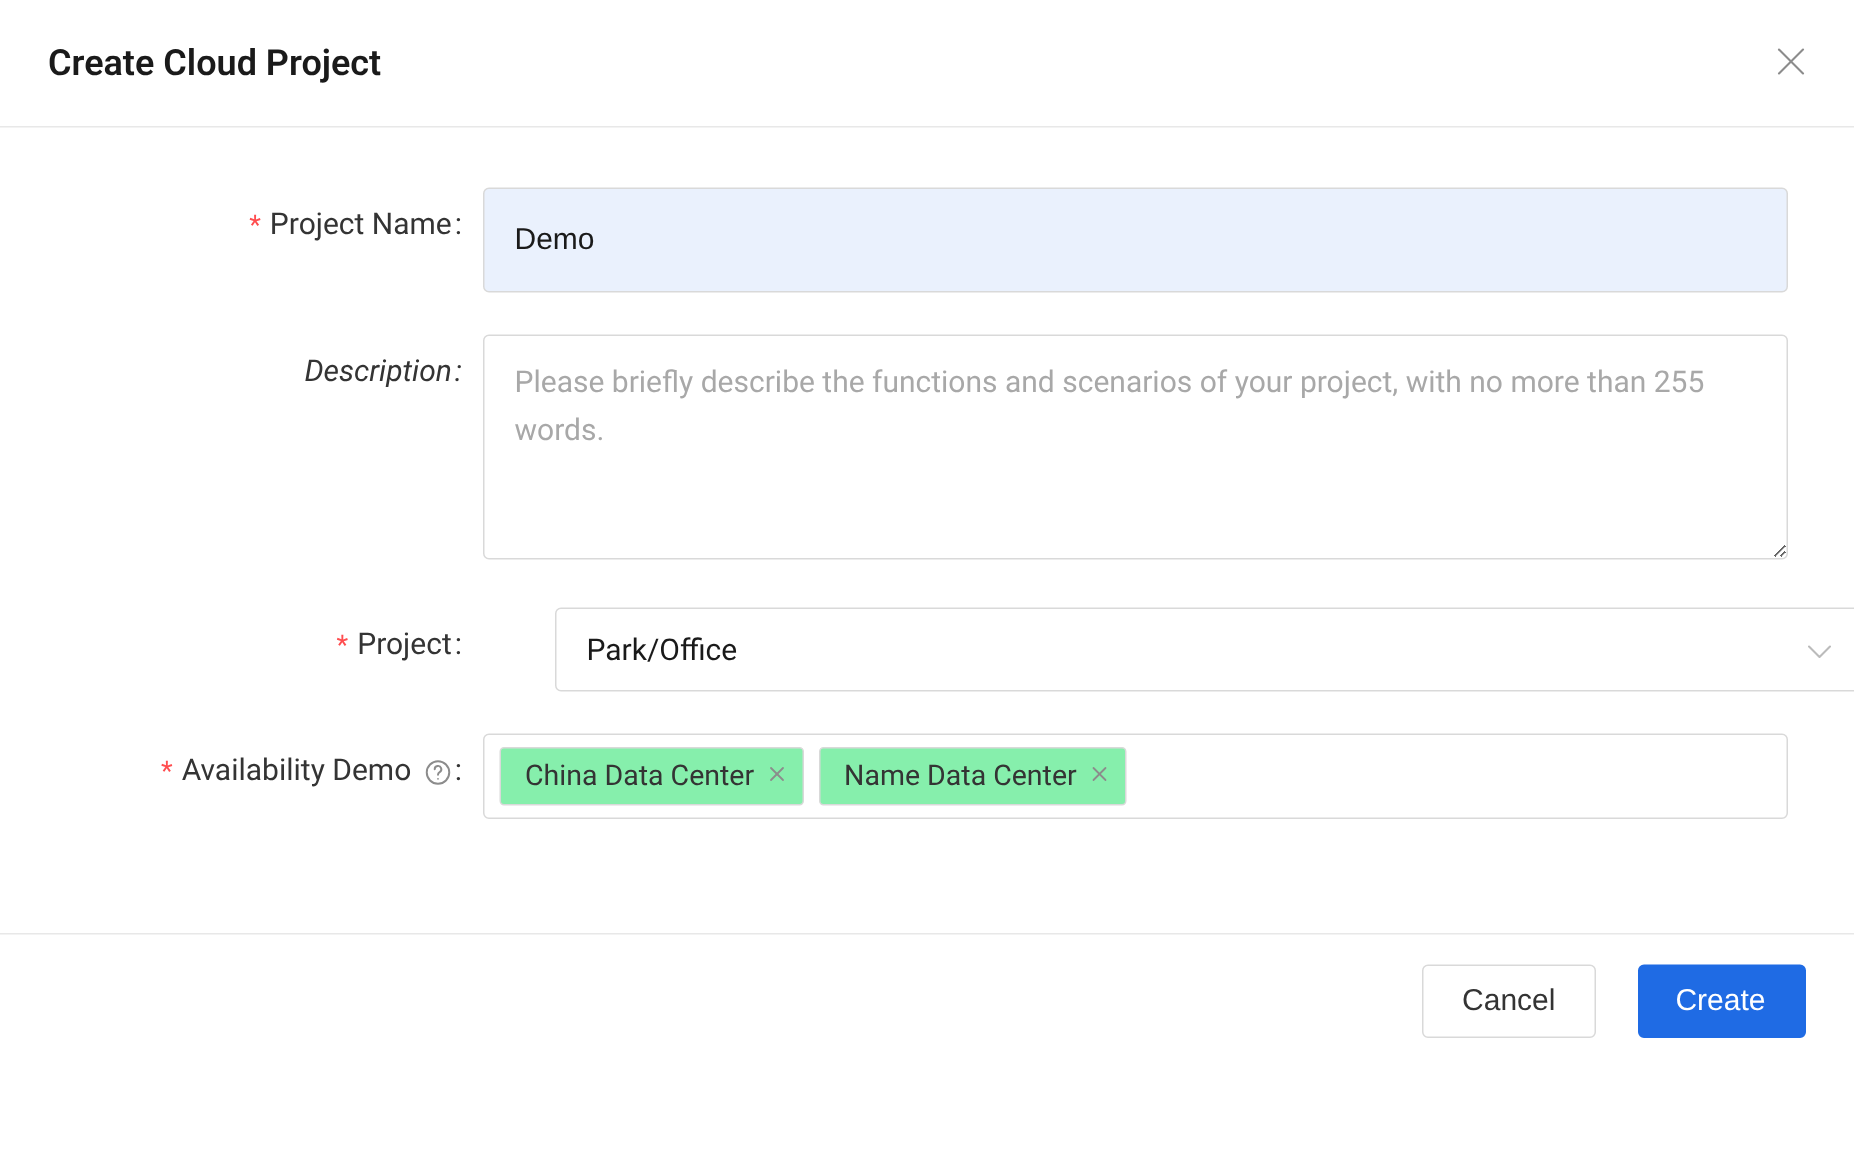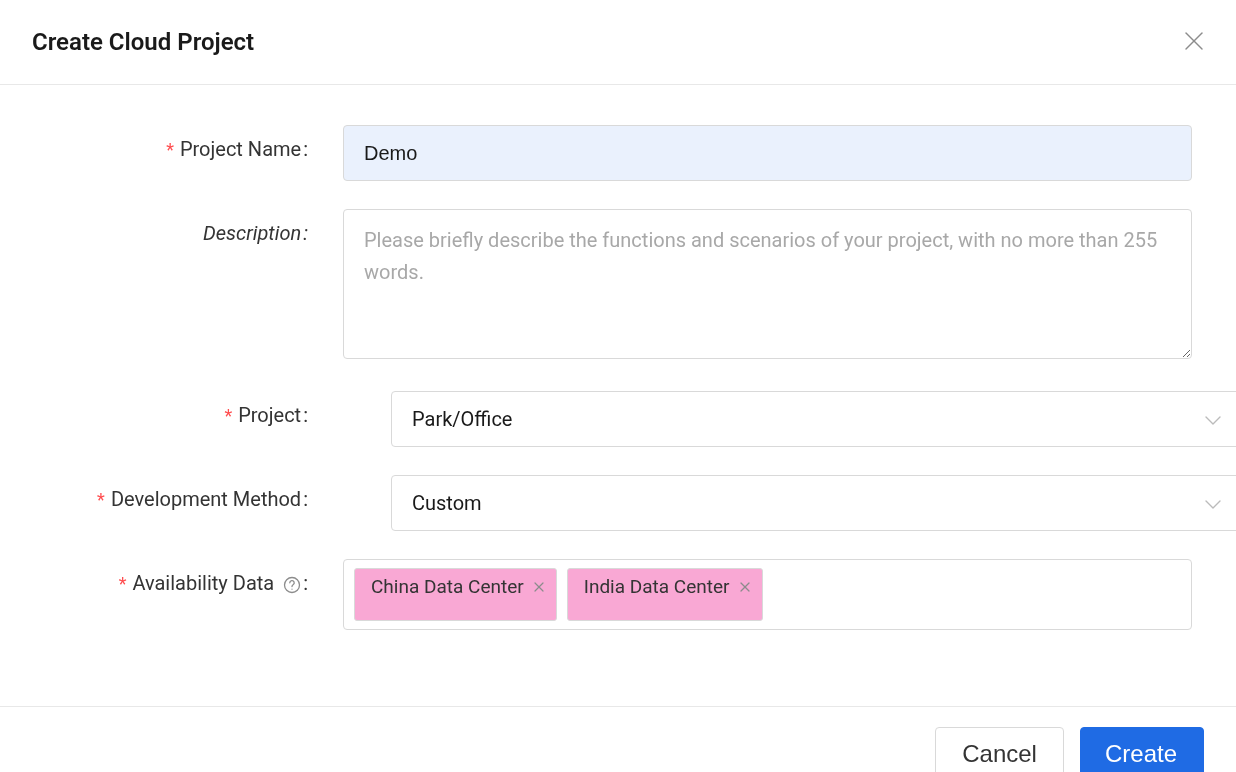--- a/index.html
+++ b/index.html
@@ -40,21 +40,20 @@
       line-height: 1;
       font-weight: 300;
     }
     .modal-body {
       padding: 40px 44px 48px 32px;
     }
     .form-row {
       display: flex;
       align-items: flex-start;
       margin-bottom: 28px;
-      gap: 21px;
     }
     .form-label {
       width: 290px;
       text-align: right;
       font-size: 20px;
       color: #343434;
       padding-right: 14px;
       padding-top: 12px;
       flex-shrink: 0;
     }
@@ -71,21 +70,21 @@
       color: #343434;
     }
     .colon {
       margin-left: 2px;
     }
     .form-control {
       flex: 1;
     }
     .input-text {
       width: 100%;
-      height: 56px;
+      height: 70px;
       padding: 0 20px;
       border: 1px solid #d9d9d9;
       border-radius: 4px;
       font-size: 20px;
       color: #1a1a1a;
       background: #eaf1fd;
       outline: none;
     }
     .textarea {
       width: 100%;
@@ -133,24 +132,24 @@
       border: 1px solid #d9d9d9;
       border-radius: 4px;
       display: flex;
       flex-wrap: wrap;
       align-items: center;
       gap: 10px;
     }
     .tag {
       display: inline-flex;
       align-items: center;
-      padding: 6px 12px 22px 16px;
+      padding: 6px 12px 8px 16px;
       border: 1px solid #d9d9d9;
       border-radius: 3px;
-      background: #f9a8d4;
+      background: #86efac;
       font-size: 19px;
       color: #343434;
     }
     .tag-close {
       margin-left: 10px;
       color: #8c8c8c;
       font-size: 15px;
       cursor: pointer;
       background: none;
       border: none;
@@ -164,26 +163,27 @@
     }
     .modal-footer {
       border-top: 1px solid #e8e8e8;
       padding: 20px 32px 20px 0;
       display: flex;
       justify-content: flex-end;
       gap: 16px;
     }
     .btn {
       padding: 12px 26px;
-      font-size: 24px;
-      border-radius: 4px;
-      cursor: pointer;
-      border: 1px solid #d9d9d9;
-      background: #fff;
-      color: #343434;
+      font-size: 20px;
+      border-radius: 4px;
+      cursor: pointer;
+      border: 1px solid #d9d9d9;
+      background: #fff;
+      color: #343434;
+      margin-left: 12px;
     }
     .btn-primary {
       background: #1f6be4;
       border-color: #1f6be4;
       color: #fff;
       padding-left: 24px;
     }
   </style>
 </head>
 <body>
@@ -231,39 +231,24 @@
           <span>Park/Office</span>
           <span class="select-chevron">
             <svg width="16" height="10" viewBox="0 0 16 10" fill="none" stroke="currentColor" stroke-width="1.4" stroke-linecap="round" stroke-linejoin="round">
               <polyline points="1,1 8,8 15,1"></polyline>
             </svg>
           </span>
         </div>
       </div>
     </div>
 
+
     <div class="form-row">
       <label class="form-label">
-        <span class="required">*</span><span class="label-text">Development Method</span><span class="colon">:</span>
-      </label>
-      <div class="form-control">
-        <div class="select">
-          <span>Custom</span>
-          <span class="select-chevron">
-            <svg width="16" height="10" viewBox="0 0 16 10" fill="none" stroke="currentColor" stroke-width="1.4" stroke-linecap="round" stroke-linejoin="round">
-              <polyline points="1,1 8,8 15,1"></polyline>
-            </svg>
-          </span>
-        </div>
-      </div>
-    </div>
-
-    <div class="form-row">
-      <label class="form-label">
-        <span class="required">*</span><span class="label-text">Availability Data</span>
+        <span class="required">*</span><span class="label-text">Availability Demo</span>
         <span class="help-icon">
           <svg width="18" height="18" viewBox="0 0 18 18" fill="none" stroke="#8c8c8c" stroke-width="1.3">
             <circle cx="9" cy="9" r="7.5"></circle>
             <path d="M6.8 6.8 a2.2 2.2 0 1 1 3.3 1.9 c-0.9 0.5 -1.1 1.0 -1.1 1.8" stroke-linecap="round"></path>
             <circle cx="9" cy="13.2" r="0.6" fill="#8c8c8c" stroke="none"></circle>
           </svg>
         </span><span class="colon">:</span>
       </label>
       <div class="form-control">
         <div class="tags-container">
@@ -272,21 +257,21 @@
             <button class="tag-close">
               <span>
                 <svg width="10" height="10" viewBox="0 0 10 10" fill="none" stroke="currentColor" stroke-width="1.2" stroke-linecap="round">
                   <line x1="1" y1="1" x2="9" y2="9"></line>
                   <line x1="9" y1="1" x2="1" y2="9"></line>
                 </svg>
               </span>
             </button>
           </span>
           <span class="tag">
-            <span>India Data Center</span>
+            <span>Name Data Center</span>
             <button class="tag-close">
               <span>
                 <svg width="10" height="10" viewBox="0 0 10 10" fill="none" stroke="currentColor" stroke-width="1.2" stroke-linecap="round">
                   <line x1="1" y1="1" x2="9" y2="9"></line>
                   <line x1="9" y1="1" x2="1" y2="9"></line>
                 </svg>
               </span>
             </button>
           </span>
         </div>

